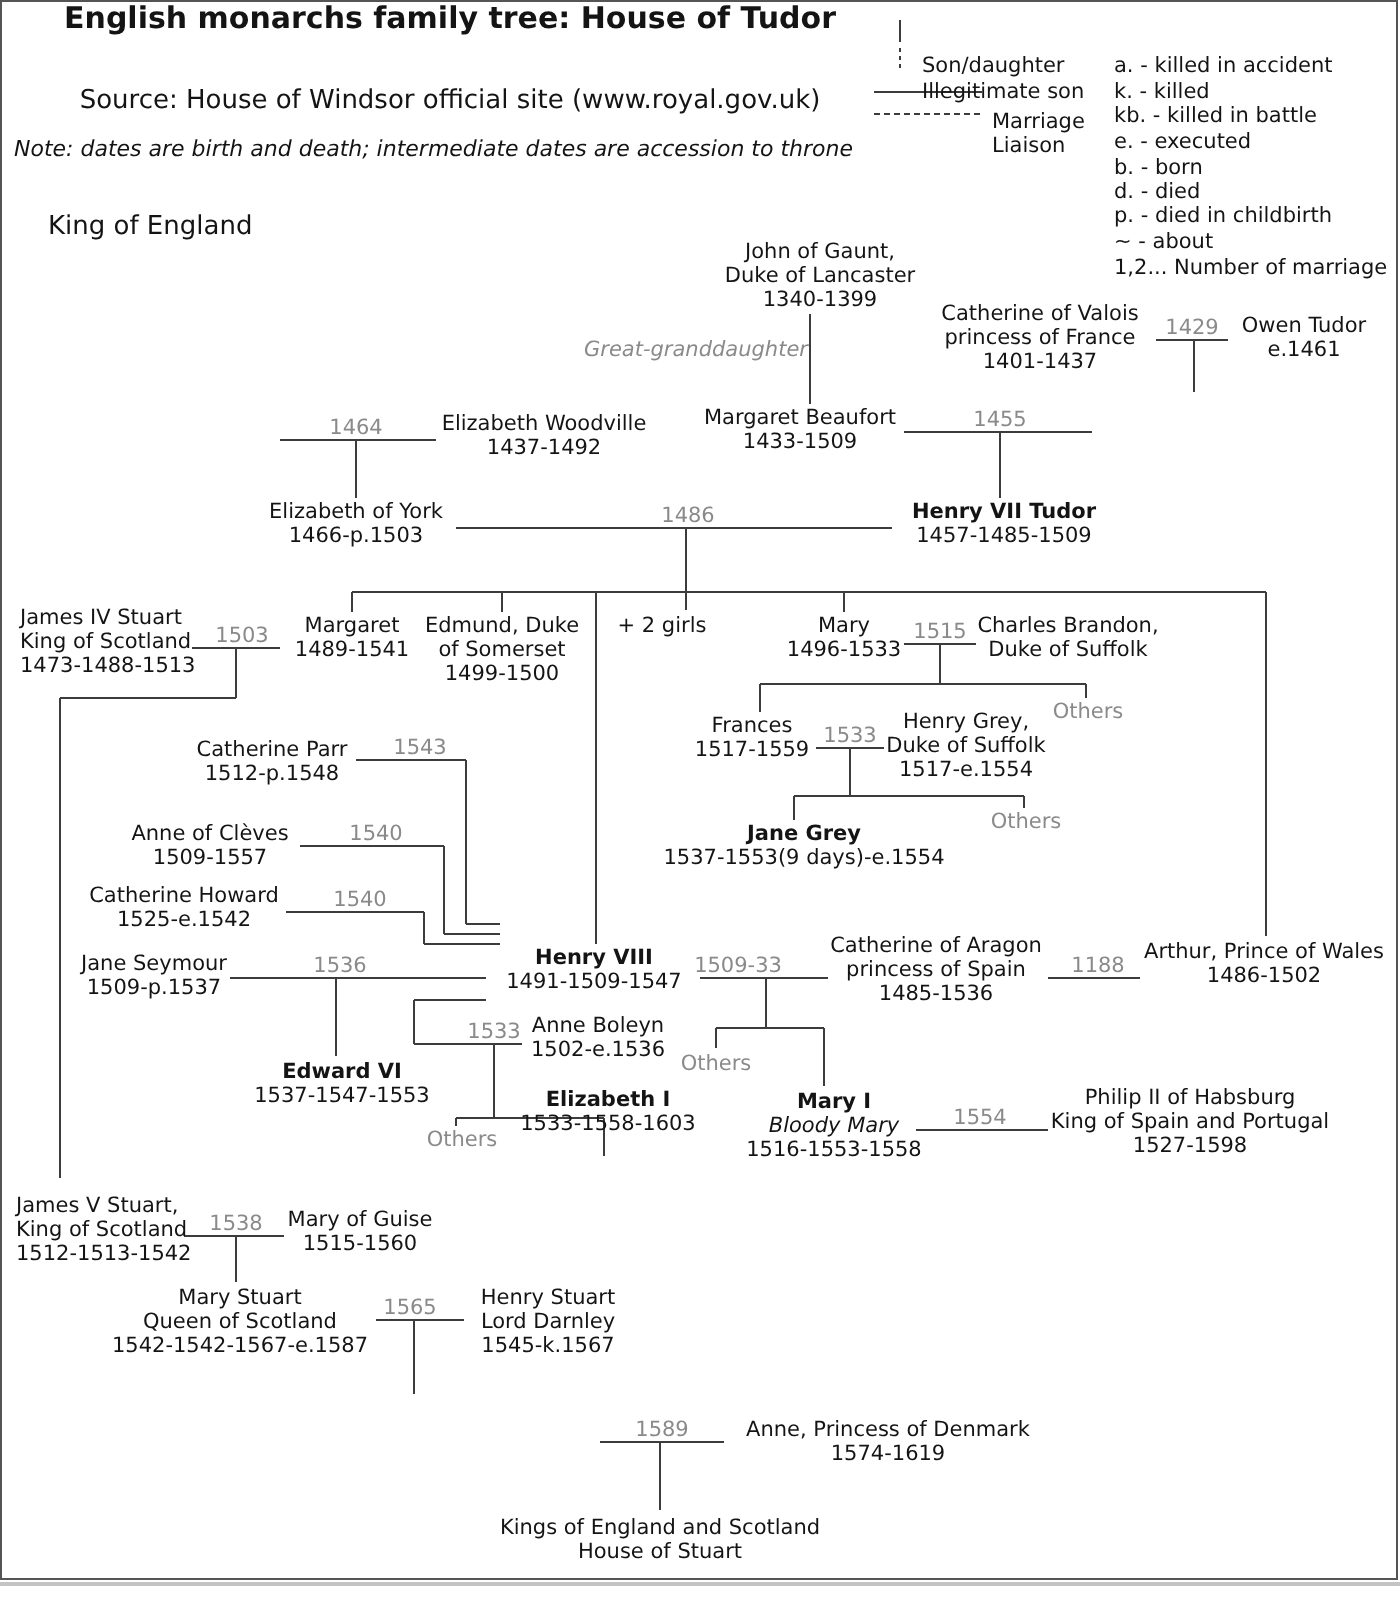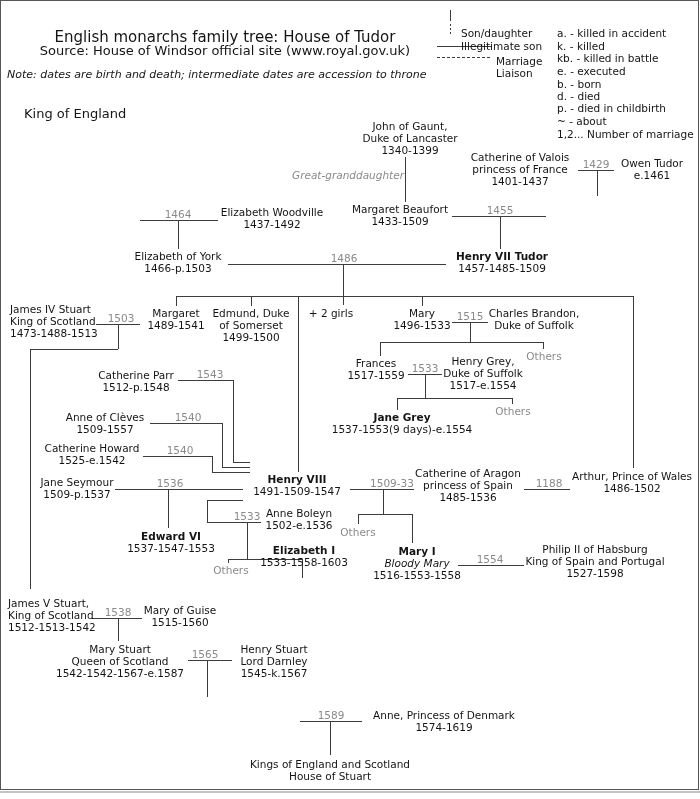--- a/index.html
+++ b/index.html
@@ -1,21 +1,21 @@
 <!DOCTYPE html>
 <html><head>
 <meta charset="utf-8">
 <style>
   html,body{margin:0;padding:0;background:#fff;}
   #app{position:relative;width:700px;height:799px;background:#ffffff;
        font-family:"DejaVu Sans","Liberation Sans",sans-serif;color:#141414;overflow:hidden;}
   .frame{position:absolute;left:0;top:0;width:699px;height:790px;border:1px solid #555;box-sizing:border-box;pointer-events:none;}
   .bottombar{position:absolute;left:0;top:791px;width:700px;height:2px;background:#c4c4c4;}
   svg.lines{position:absolute;left:0;top:0;}
-  .title{position:absolute;left:225px;top:28px;transform:translateX(-50%);font-size:15px;white-space:nowrap;}
+  .title{position:absolute;left:225px;top:0;transform:translateX(-50%);font-size:15px;white-space:nowrap;font-weight:bold;}
   .source{position:absolute;left:225px;top:43px;transform:translateX(-50%);font-size:13px;white-space:nowrap;}
   .note{position:absolute;left:7px;top:68px;font-size:11px;font-style:italic;white-space:nowrap;}
   .region{position:absolute;left:24px;top:106px;font-size:13px;font-weight:normal;white-space:nowrap;}
   .leg{position:absolute;font-size:10.5px;line-height:11px;white-space:nowrap;margin-top:16px;}
   .node{position:absolute;transform:translateX(-50%);text-align:center;font-size:10.5px;line-height:12px;white-space:nowrap;}
   .node.la{transform:none;text-align:left;}
   .b{font-weight:bold;}
   .i{font-style:italic;}
   .mlabel{position:absolute;transform:translateX(-50%);font-size:10.5px;line-height:11px;color:#8a8a8a;white-space:nowrap;}
   .gray{color:#8a8a8a;}
@@ -274,19 +274,19 @@
   <div class="mlabel" style="left:500px;top:205px">1455</div>
   <div class="mlabel" style="left:344px;top:253px">1486</div>
   <div class="mlabel" style="left:121px;top:313px">1503</div>
   <div class="mlabel" style="left:470px;top:311px">1515</div>
   <div class="mlabel" style="left:425px;top:363px">1533</div>
   <div class="mlabel" style="left:210px;top:369px">1543</div>
   <div class="mlabel" style="left:188px;top:412px">1540</div>
   <div class="mlabel" style="left:180px;top:445px">1540</div>
   <div class="mlabel" style="left:170px;top:478px">1536</div>
   <div class="mlabel" style="left:247px;top:511px">1533</div>
-  <div class="mlabel" style="left:392px;top:478px">1509-33</div>
+  <div class="mlabel" style="left:369px;top:478px">1509-33</div>
   <div class="mlabel" style="left:549px;top:478px">1188</div>
   <div class="mlabel" style="left:490px;top:554px">1554</div>
   <div class="mlabel" style="left:118px;top:607px">1538</div>
   <div class="mlabel" style="left:205px;top:649px">1565</div>
   <div class="mlabel" style="left:331px;top:710px">1589</div>
 </div>
 
 </body></html>

